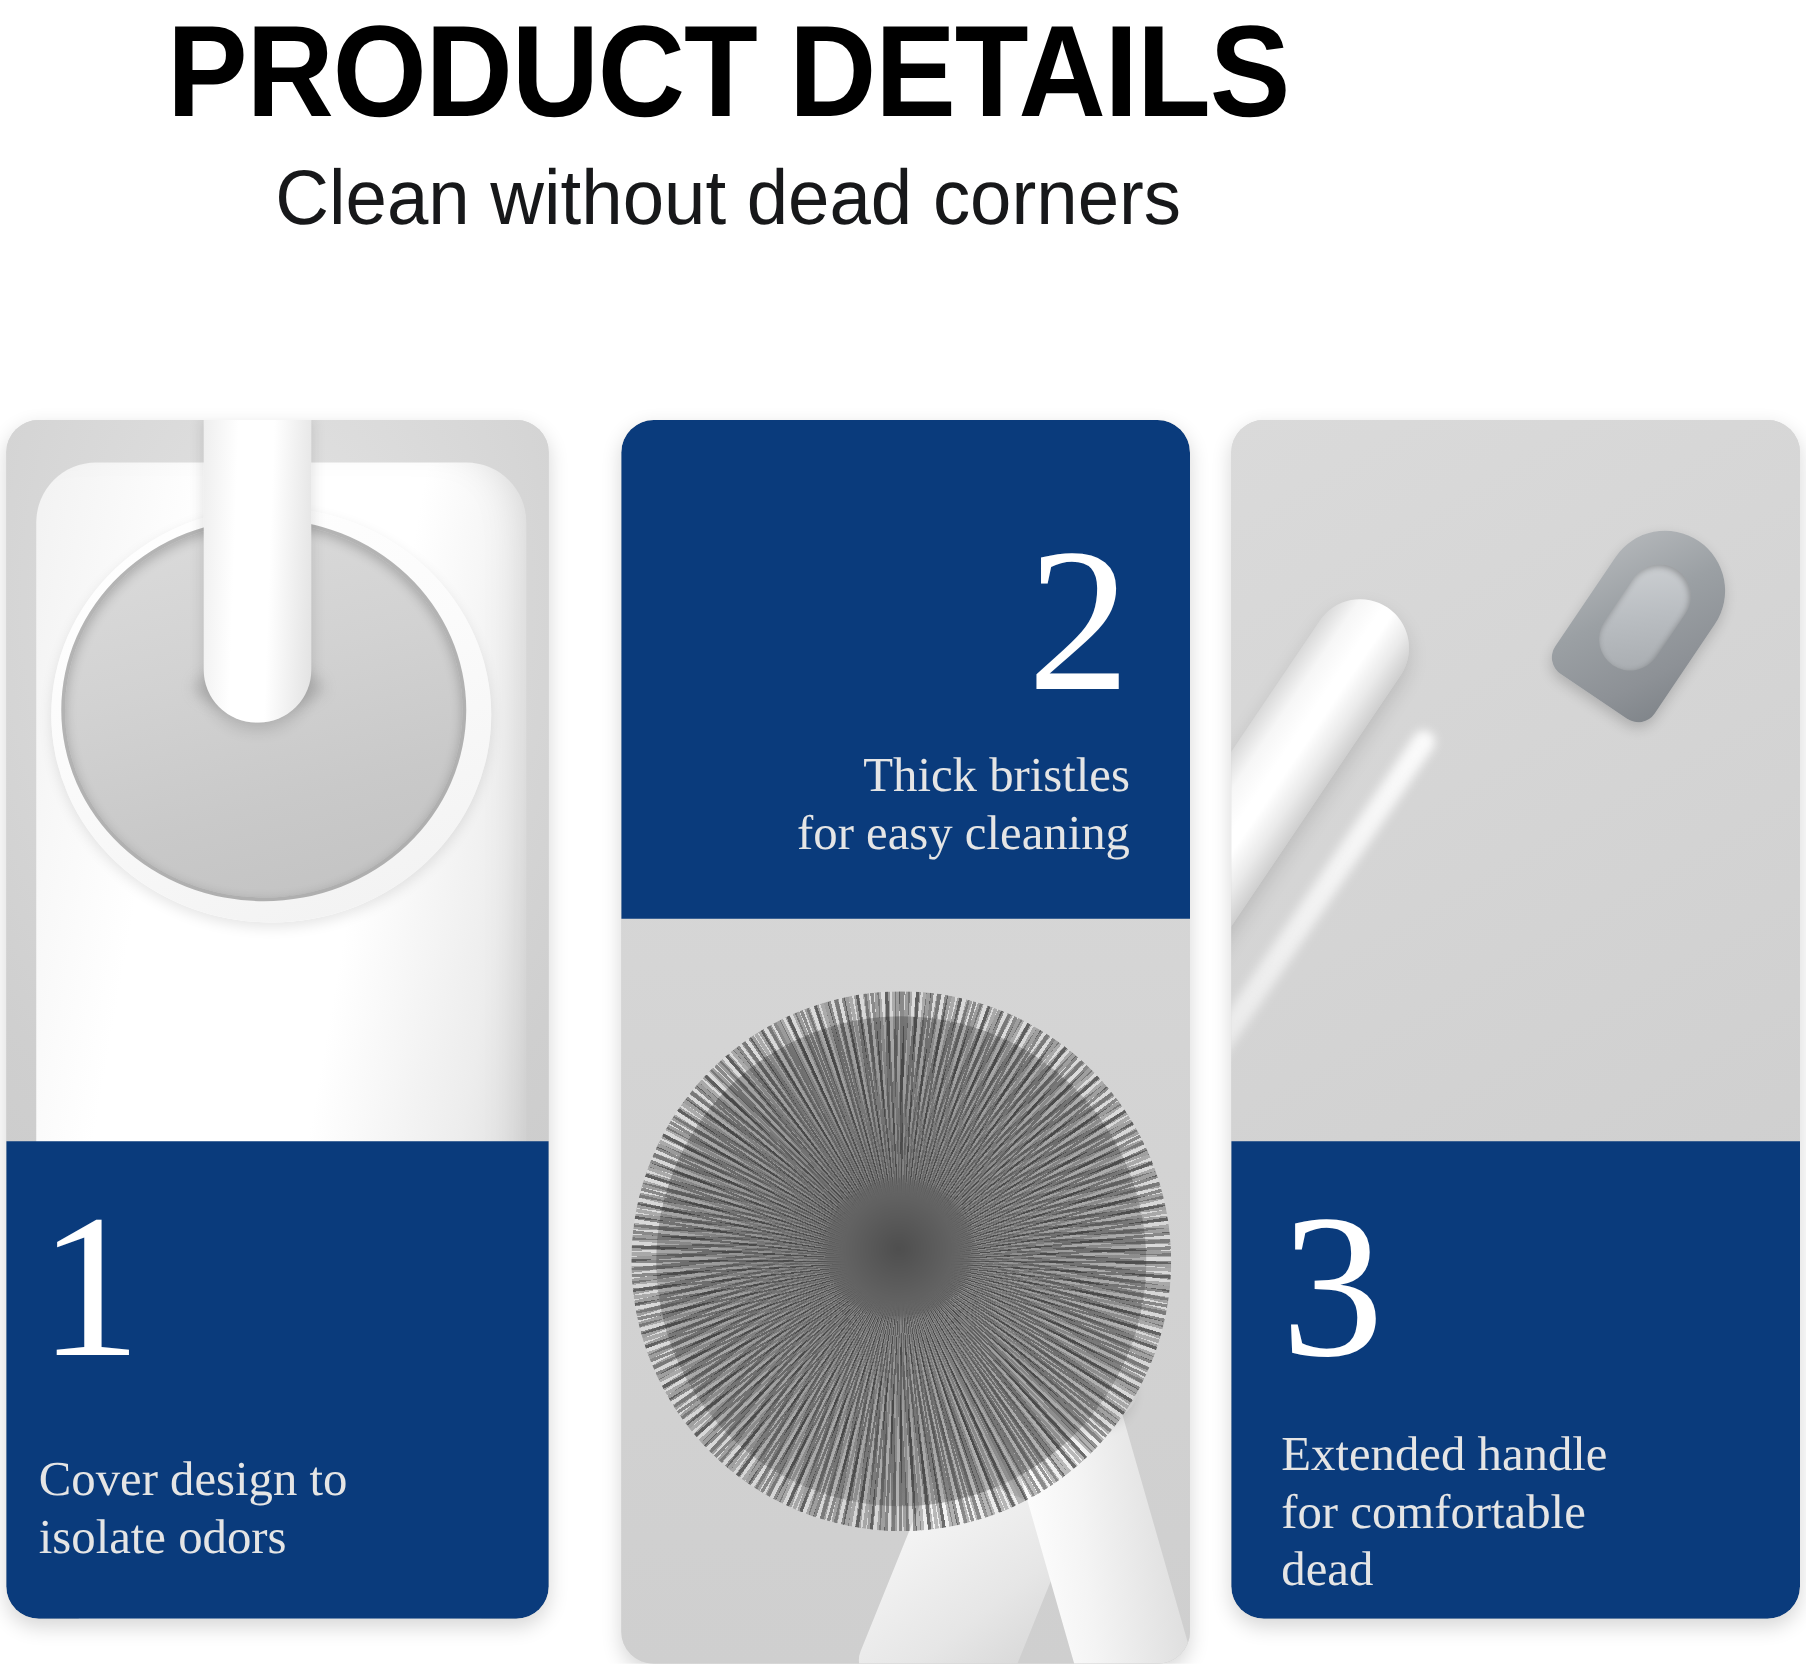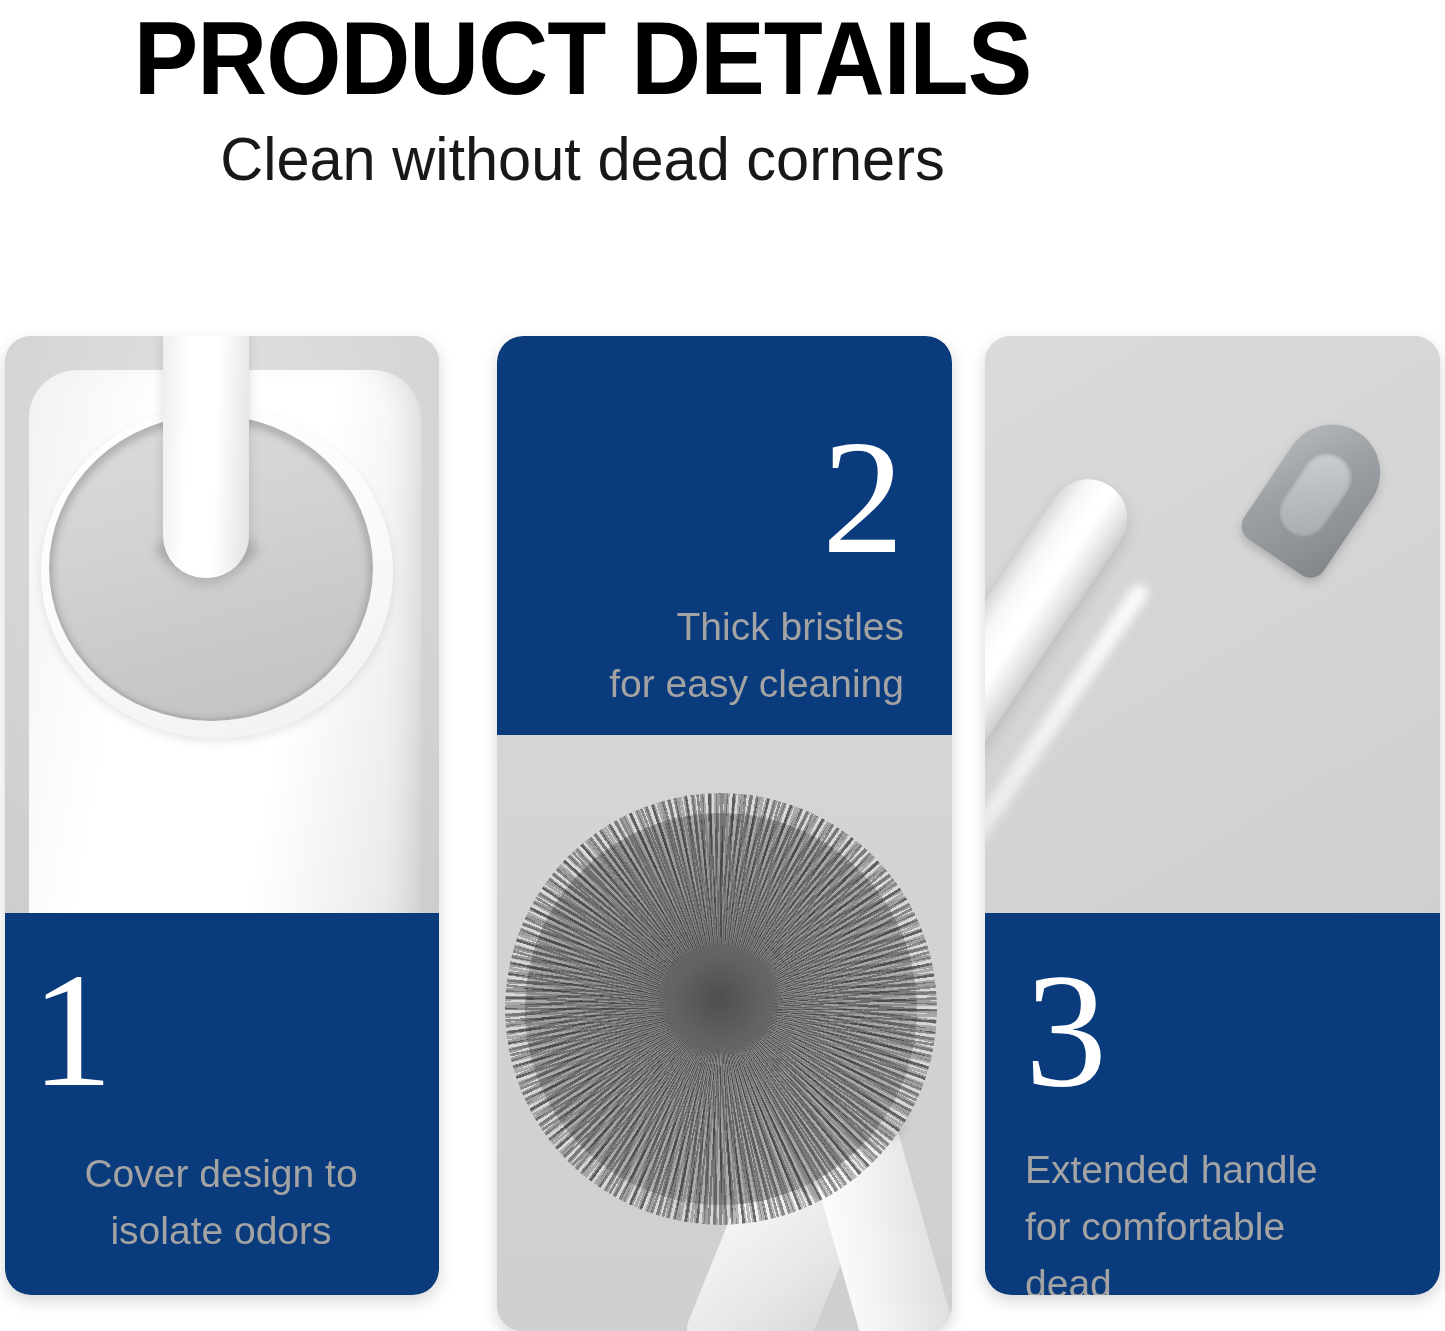--- a/index.html
+++ b/index.html
@@ -351,30 +351,30 @@
   .cap-number {
     font-family: "Liberation Serif", "DejaVu Serif", serif;
     font-weight: 400;
     font-size: 164px;
     line-height: 150px;
     color: #ffffff;
     margin: 0;
     display: block;
   }
   .cap-text {
-    font-family: Liberation Sans, sans-serif;
+    font-family: Liberation Serif, serif;
     font-weight: 400;
     font-size: 39px;
-    line-height: 57px;
-    color: #a3a3a3;
+    line-height: 46px;
+    color: #e5e5e5;
     margin: 0;
     display: block;
     white-space: pre-line;
   }
-  .cap-1 .cap-text { margin-top: 40px; text-align: center; }
+  .cap-1 .cap-text { margin-top: 56px; }
   .cap-2 .cap-text { margin-top: 26px; }
   .cap-3 .cap-text { margin-top: 36px; }
 </style>
 </head>
 <body>
 
 <div class="header">
   <div class="page-title">PRODUCT DETAILS</div>
   <div class="page-subtitle">Clean without dead corners</div>
 </div>

